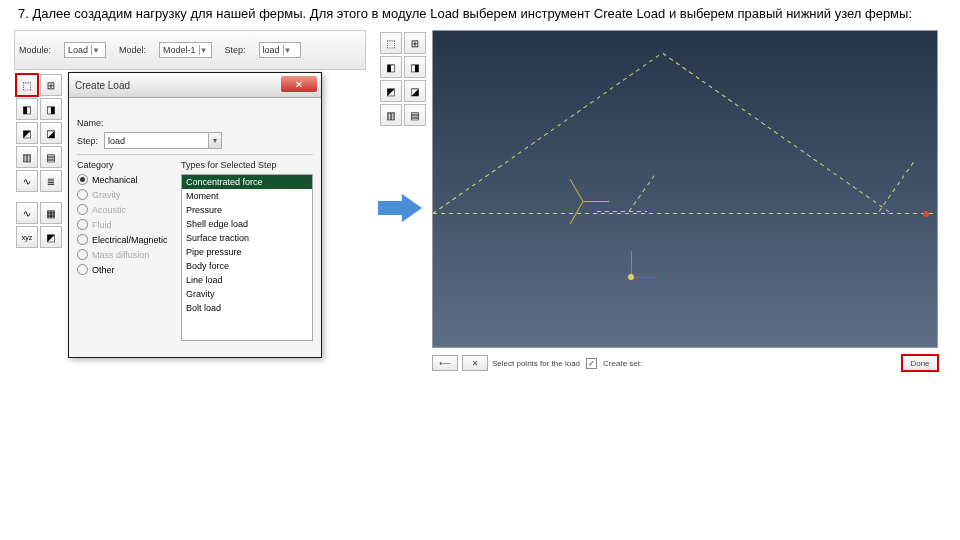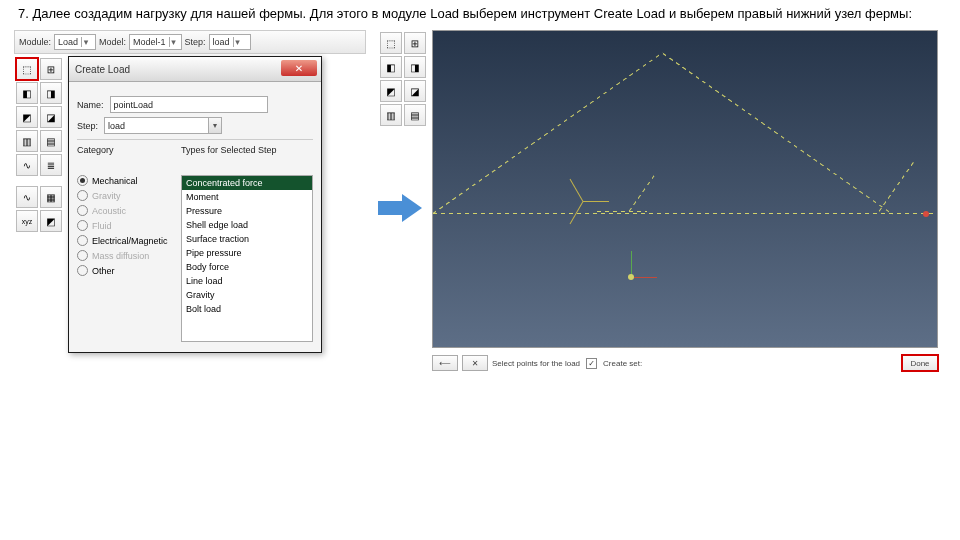--- a/index.html
+++ b/index.html
@@ -1,37 +1,37 @@
 <!DOCTYPE html>
 <html><head>
 <meta charset="utf-8">
 <style>
   body{margin:0;font-family:Arial,sans-serif;font-size:10px;background:#fff;width:960px;height:540px;position:relative}
   .caption{position:absolute;left:18px;top:6px;font-size:13px;color:#000}
   .left-area{position:absolute;left:14px;top:30px;width:352px}
-  .ctx-bar{height:22px;background:linear-gradient(#fcfcfc,#e8e8e8);border:1px solid #ccc;display:flex;align-items:center;gap:3px;padding:0 4px;font-size:9px;color:#333}
+  .ctx-bar{height:22px;background:linear-gradient(#fcfcfc,#e8e8e8);border:1px solid #ccc;display:flex;align-items:center;gap:13px;padding:8px 4px;font-size:9px;color:#333}
   .ctx-label{}
   .ctx-field{border:1px solid #aaa;background:#fff;height:14px;display:inline-flex;align-items:center;padding:0 3px;min-width:34px;position:relative}
   .ctx-dd{width:8px;text-align:center;border-left:1px solid #aaa;margin-left:3px;color:#666}
   .main-row{display:flex;margin-top:2px}
   .toolcol{width:50px;display:flex;flex-direction:column;gap:2px;padding:2px}
   .trow{display:flex;gap:2px}
   .tbtn{width:20px;height:20px;background:linear-gradient(#fdfdfd,#eaeaea);border:1px solid #bbb;display:flex;align-items:center;justify-content:center;font-size:10px}
   .tbtn.highlight{outline:2px solid #d40000;outline-offset:-1px}
   .dlg{width:252px;border:1px solid #1a1a1a;background:#f4f4f4;box-shadow:2px 2px 6px rgba(0,0,0,.3);position:relative}
   .dlg-title{height:24px;background:linear-gradient(#fdfdfd,#dadada);border-bottom:1px solid #aaa;display:flex;align-items:center;padding:0 6px;font-size:10px;color:#333;position:relative}
   .dlg-close{position:absolute;right:4px;top:3px;width:36px;height:16px;background:linear-gradient(#e98,#c9302c);border-radius:2px;display:flex;align-items:center;justify-content:center;color:#fff;font-size:10px}
-  .dlg-body{padding:10px 8px}
+  .dlg-body{padding:16px 8px}
   .frow{display:flex;align-items:center;gap:6px;margin:4px 0;font-size:9px;color:#222}
   .finput{border:1px solid #aaa;background:#fff;height:15px;padding:0 3px;display:inline-flex;align-items:center}
   .fselect{border:1px solid #aaa;background:#fff;height:15px;display:inline-flex;align-items:center;padding:0 3px;position:relative}
   .fselect .dd{position:absolute;right:0;top:0;bottom:0;width:12px;background:linear-gradient(#f8f8f8,#ddd);border-left:1px solid #aaa;display:flex;align-items:center;justify-content:center;color:#555;font-size:8px}
   .sep{height:1px;background:#ccc;margin:5px 0}
   .cols{display:flex;gap:6px}
-  .colhdr{font-size:9px;color:#222;margin-bottom:20px}
+  .colhdr{font-size:9px;color:#222;margin-bottom:4px}
   .radio{display:flex;align-items:center;gap:4px;font-size:9px;margin:4px 0}
   .radio .dot{width:9px;height:9px;border:1px solid #888;border-radius:50%;display:inline-flex;align-items:center;justify-content:center}
   .radio.sel .dot::after{content:"";width:5px;height:5px;background:#333;border-radius:50%}
   .radio.dis{color:#aaa}
   .listbox{border:1px solid #aaa;background:#fff;width:130px;height:165px;overflow:hidden;font-size:9px}
   .li{padding:2px 4px}
   .li.sel{background:#14532d;color:#fff}
   .dlg-btns{display:flex;gap:24px;justify-content:center;padding:8px 0 10px}
   .btn{width:80px;height:20px;background:linear-gradient(#fdfdfd,#e3e3e3);border:1px solid #999;display:flex;align-items:center;justify-content:center;font-size:9px}
   .btn.highlight{outline:2px solid #d40000;outline-offset:-1px}
@@ -115,21 +115,20 @@
     </div>
 
     <div class="dlg">
       <div class="dlg-title">
         <span>Create Load</span>
         <span class="dlg-close">✕</span>
       </div>
       <div class="dlg-body">
         <div class="frow">
           <span>Name:</span>
-          <span class="finput" style="width:150px">pointLoad</span>
         </div>
         <div class="frow">
           <span>Step:</span>
           <span class="fselect" style="width:110px">
               <span>load</span>
               <span class="dd">▾</span>
             </span>
         </div>
         <div class="sep"></div>
         <div class="cols">

